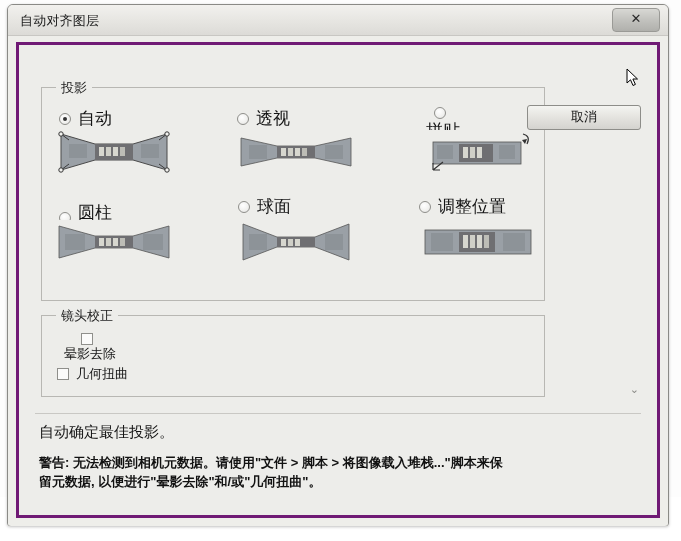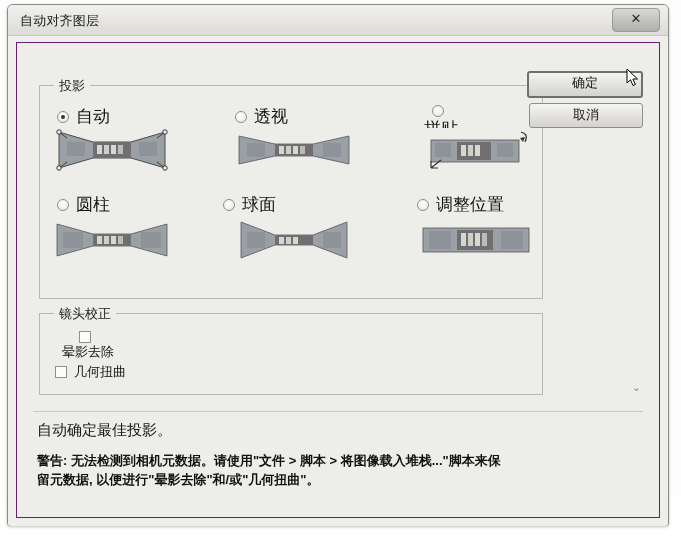--- a/index.html
+++ b/index.html
@@ -74,21 +74,21 @@
   }
 
   
   .panel {
     position: absolute;
     left: 8px;
     top: 6px;
     right: 8px;
     bottom: 8px;
     background: #ededea;
-    border: 1px solid #701a75;
+    border: 3px solid #701a75;
   }
 
   
   .group {
     position: absolute;
     border: 1px solid #b8b7b3;
     border-top-color: #b8b7b3;
   }
   .group-title {
     position: absolute;
@@ -322,25 +322,25 @@
             <rect x="51" y="17" width="5" height="11" fill="#cfcfc7"></rect>
             <rect x="58" y="17" width="5" height="11" fill="#d7d7cf"></rect>
             <rect x="18" y="15" width="16" height="14" fill="#8d9398"></rect>
             <rect x="80" y="15" width="16" height="14" fill="#8d9398"></rect>
             <path d="M104 4 q8 2 4 10" stroke="#333" stroke-width="1.2" fill="none"></path>
             <path d="M106 14 l2 -5 l-5 1 z" fill="#333"></path>
             <path d="M14 40 l10 -8 M14 40 l0 -7 M14 40 l7 0" stroke="#333" stroke-width="1.2" fill="none"></path>
           </svg>
         </div>
 
-        <div class="radio-opt" style="left:40px; top:150px;">
+        <div class="radio-opt" style="left:40px; top:156px;align-items:flex-end;">
           <span class="radio-dot"></span>
           <span class="radio-label">圆柱</span>
         </div>
-        <div class="radio-opt" style="left:206px; top:150px;">
+        <div class="radio-opt" style="left:219px; top:150px;">
           <span class="radio-dot"></span>
           <span class="radio-label">球面</span>
         </div>
         <div class="radio-opt" style="left:400px; top:150px;">
           <span class="radio-dot"></span>
           <span class="radio-label">调整位置</span>
         </div>
 
         <div class="thumb" style="left:36px; top:175px;">
           <svg width="118" height="44" viewBox="0 0 118 44">
@@ -395,21 +395,20 @@
           <span class="check-box"></span>
           <span class="check-label">几何扭曲</span>
         </div>
 
         <div class="nub">⌄</div>
 
         <div class="divider"></div>
         <div class="desc">自动确定最佳投影。</div>
         <div class="warning">警告: 无法检测到相机元数据。请使用"文件 &gt; 脚本 &gt; 将图像载入堆栈..."脚本来保留元数据, 以便进行"晕影去除"和/或"几何扭曲"。</div>
 
-        <div class="btn" id="btn-ok">确定</div>
         <div class="btn" id="btn-cancel">取消</div>
 
       </div>
     </div>
   </div>
 
   <div class="cursor">
     <svg width="14" height="20" viewBox="0 0 14 20">
       <path d="M1 1 L1 15 L4.5 11.8 L7 17.5 L9.4 16.4 L6.9 11 L11.5 11 Z" fill="#ffffff" stroke="#000000" stroke-width="1"></path>
     </svg>

